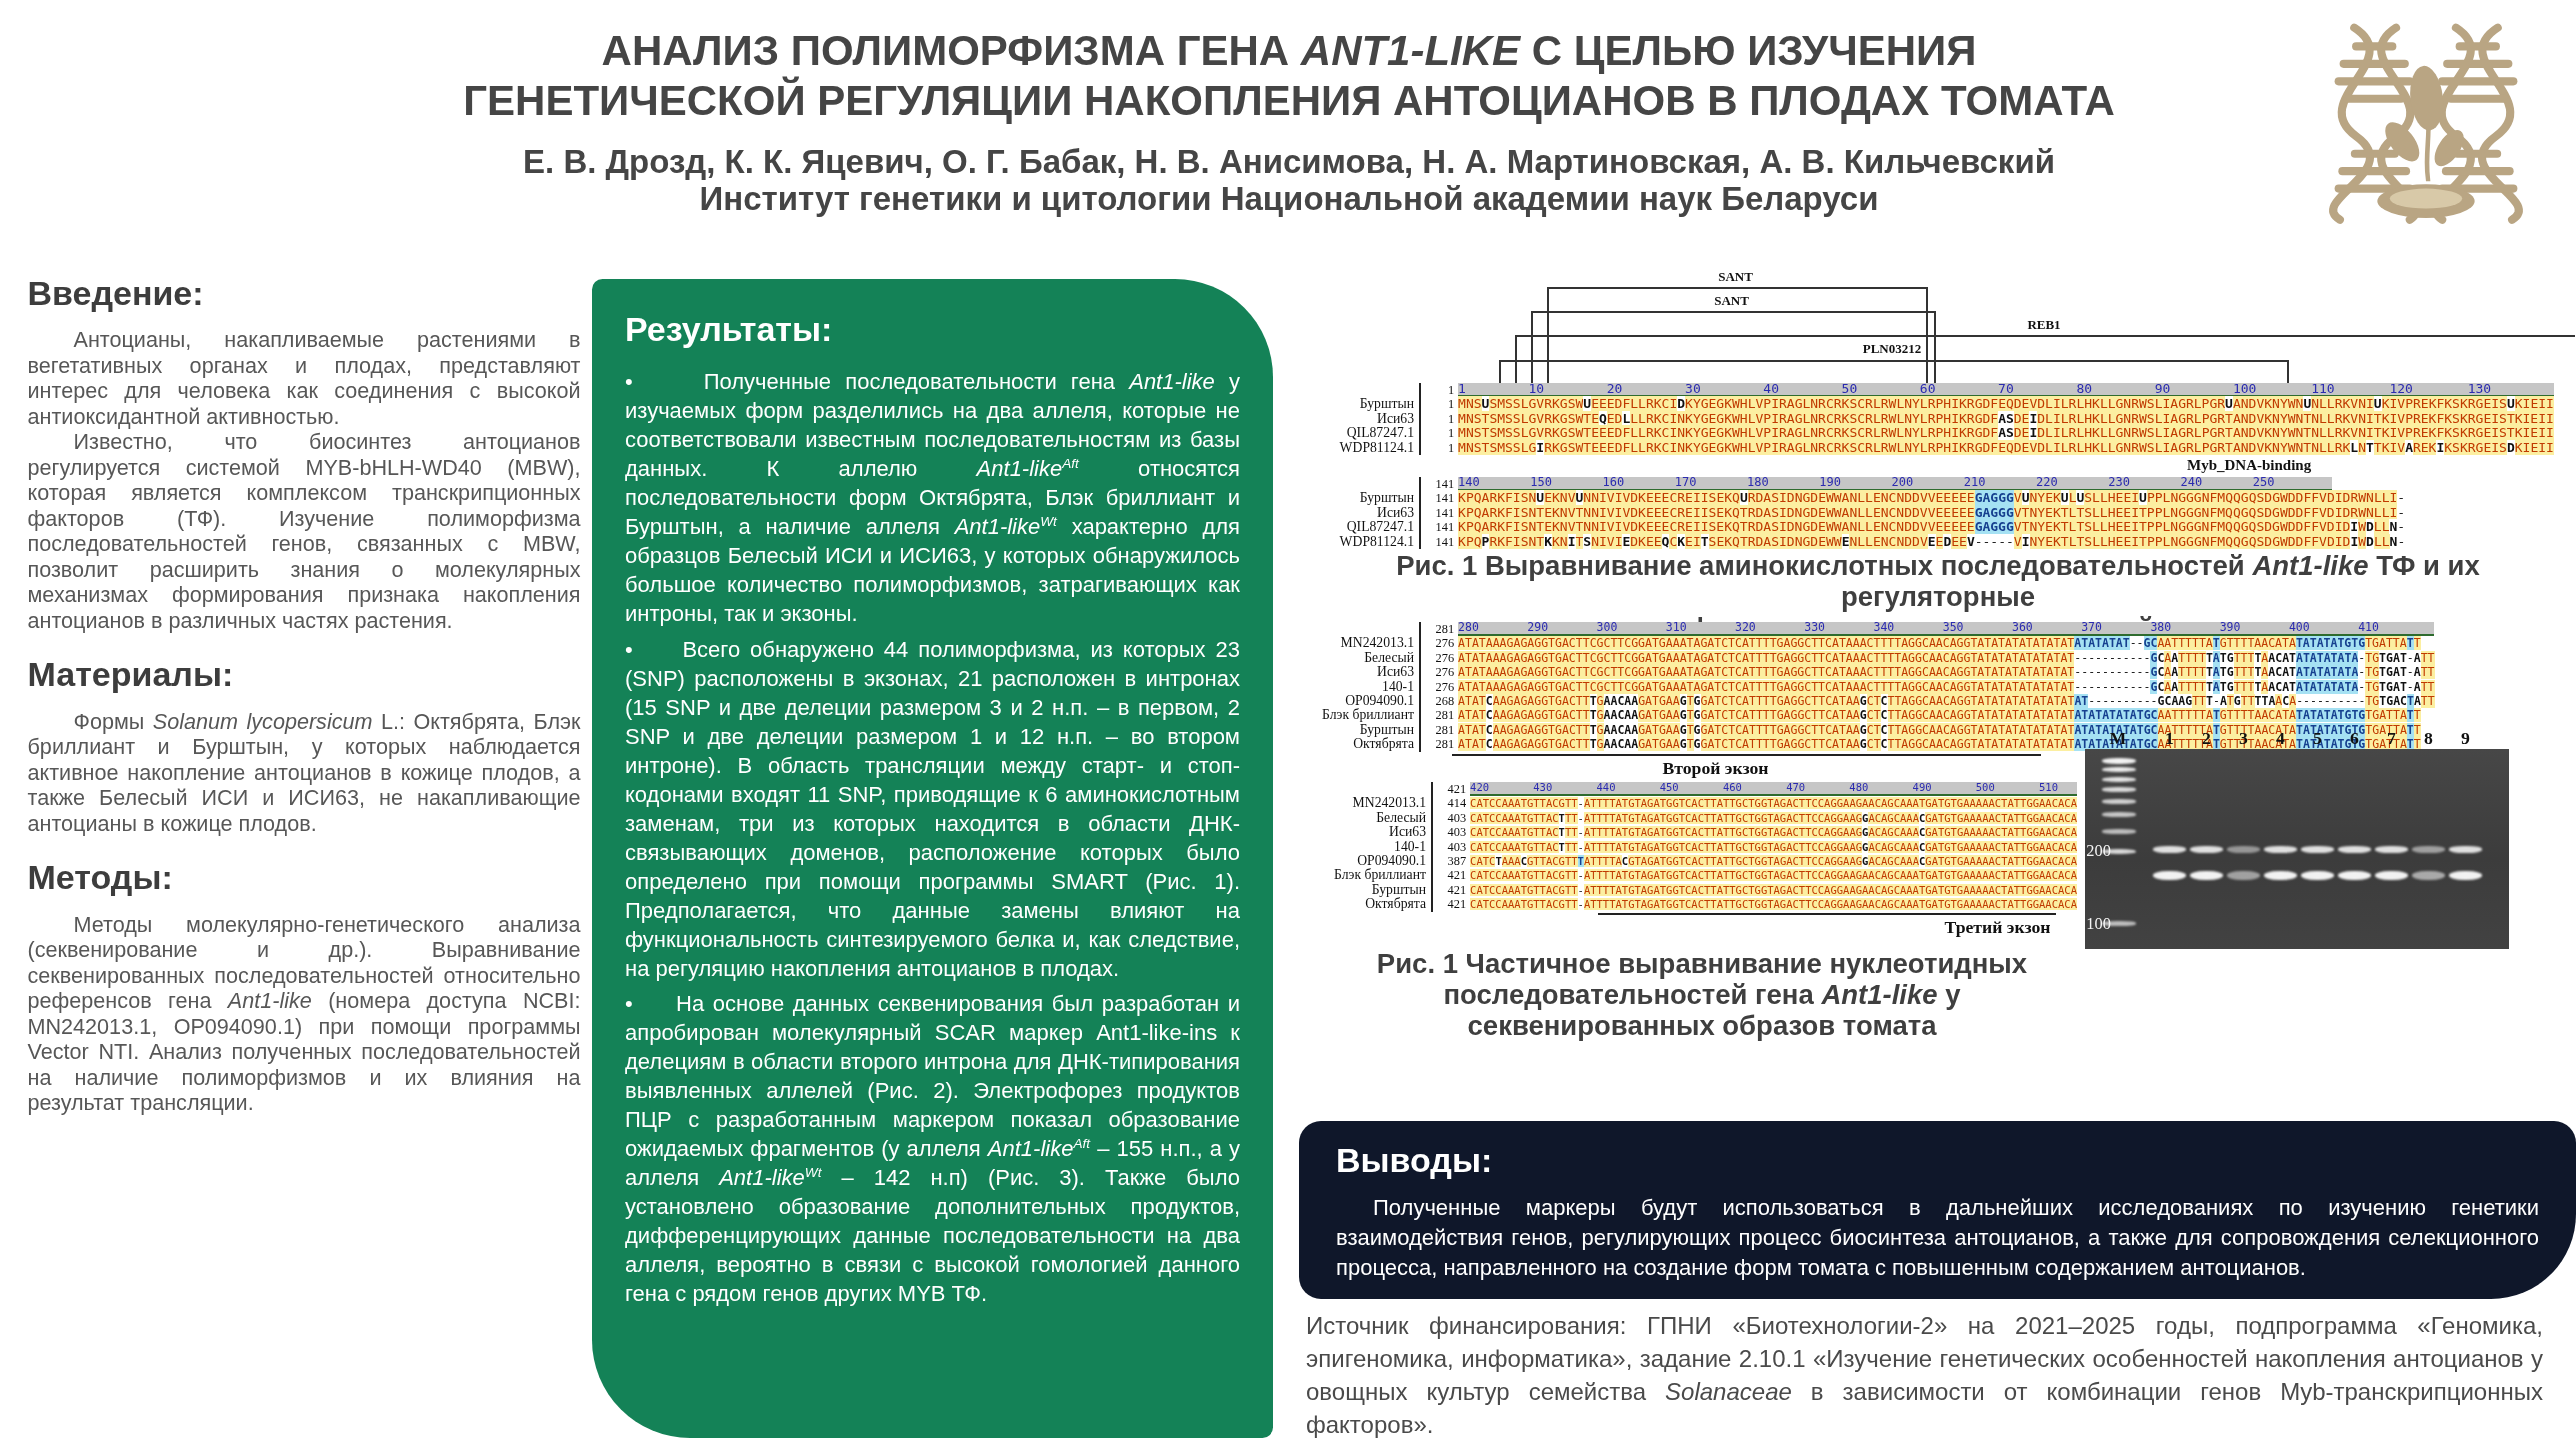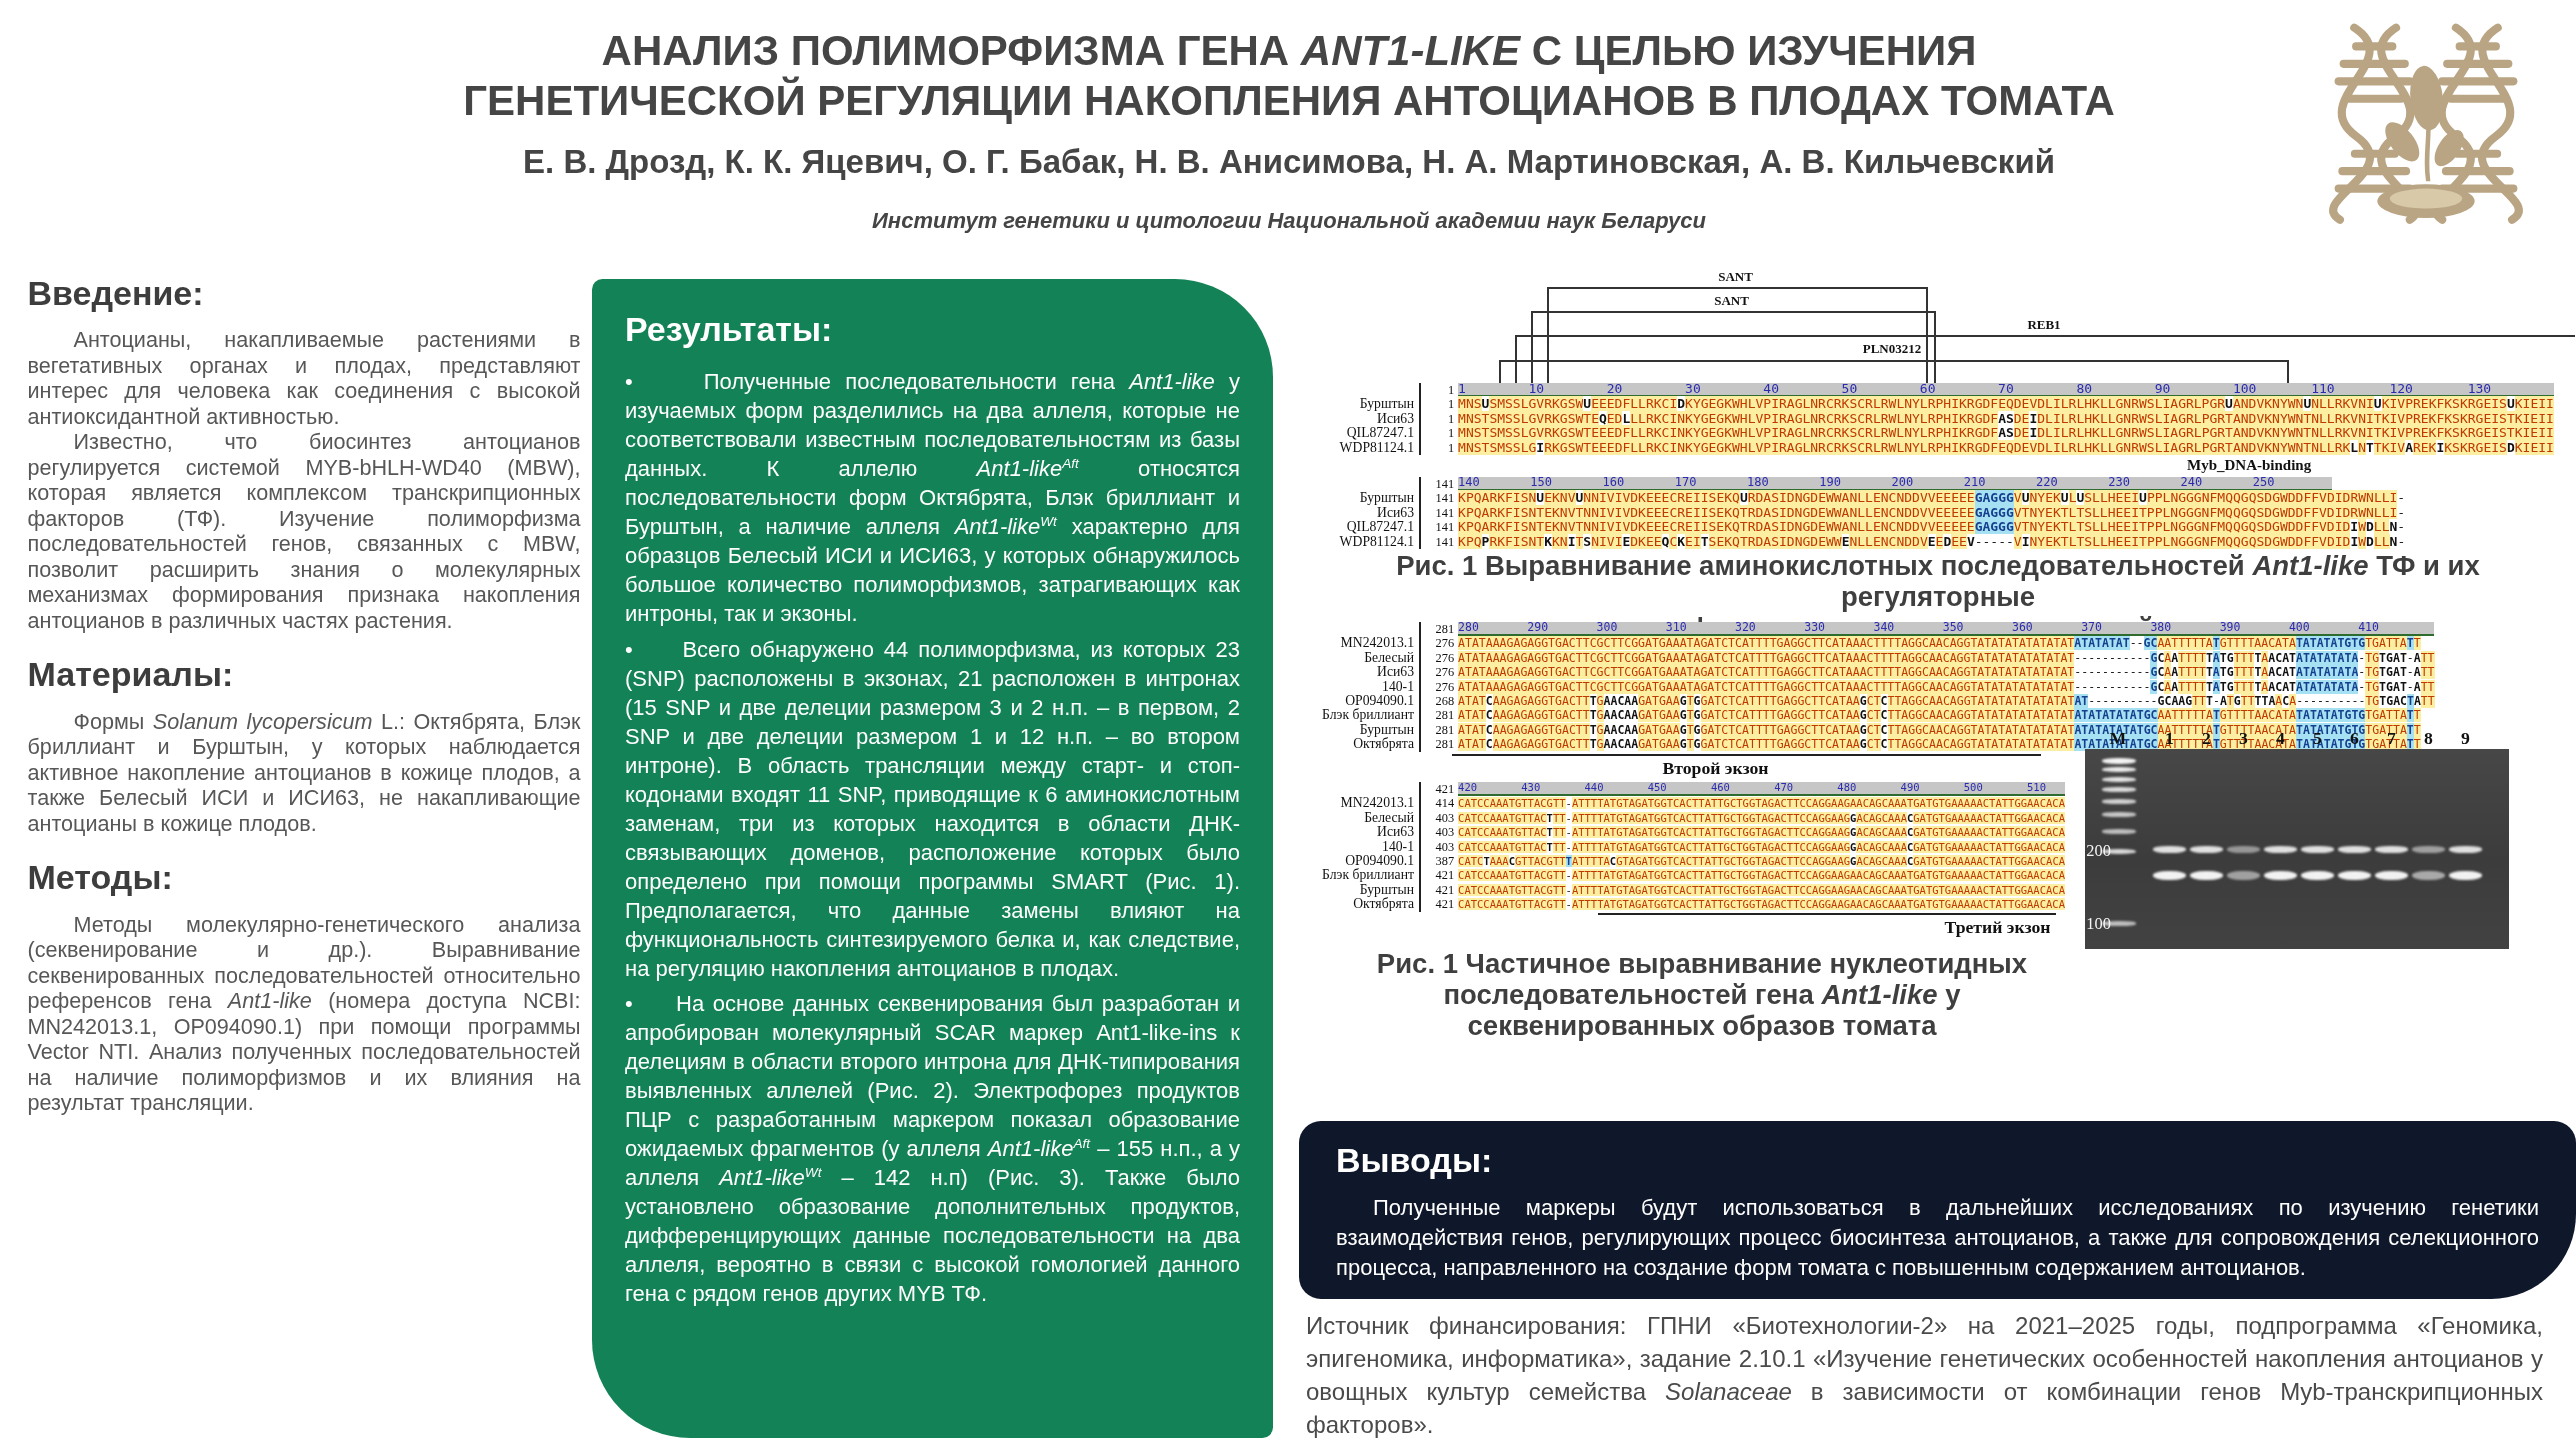--- a/index.html
+++ b/index.html
@@ -3,21 +3,21 @@
 <meta charset="utf-8">
 <style>
   html,body{margin:0;padding:0;background:#ffffff;}
   body{font-family:"Liberation Sans",sans-serif;width:2576px;height:1447px;overflow:hidden;}
   .poster{position:relative;width:2576px;height:1447px;background:#fff;overflow:hidden;}
 
   
   .header{position:absolute;left:340px;top:26px;width:1898px;text-align:center;color:#454545;}
   .title-line{font-size:42px;font-weight:bold;line-height:50px;letter-spacing:0px;}
   .authors{font-size:33px;font-weight:bold;margin-top:17px;line-height:38px;}
-  .affiliation{font-size:22px;font-weight:bold;margin-top:22px;line-height:35px;font-style:italic;}
+  .affiliation{font-size:33px;font-weight:bold;margin-top:0;line-height:35px;}
   .logo{position:absolute;left:2295px;top:11.8px;width:262px;height:216px;}
 
   
   .left-col{position:absolute;left:27.5px;top:274px;width:553px;color:#575757;}
   .left-col h2{font-size:34px;color:#3d3d3d;margin:0 0 14.4px 0;font-weight:bold;}
   .left-col .sect{margin-bottom:22px;}
   .left-col p{font-size:21.6px;line-height:25.5px;text-align:justify;text-indent:46px;margin:0;}
 
   
   .results{position:absolute;left:592px;top:279px;width:681px;height:1159px;
@@ -262,21 +262,21 @@
           <div class="aln-seq" style="font-size: 11.5px;"><span class="m">ATAT</span><span class="x">C</span><span class="m">AAGAGAGGTGACTT</span><span class="x">T</span><span class="m">G</span><span class="x">AACAA</span><span class="m">GATGAA</span><span class="x">G</span><span class="m">T</span><span class="x">G</span><span class="m">GATCTCATTTTGAGGCTTCATAA</span><span class="x">G</span><span class="m">CT</span><span class="x">C</span><span class="m">TTAGGCAACAGGTATATATATATATAT</span><span class="c">ATATATATATGC</span><span class="m">AATTTTTA</span><span class="c">T</span><span class="m">GTTTTAACATA</span><span class="c">TATATATGTG</span><span class="m">TGATTA</span><span class="c">T</span><span class="m">T</span><span class="s">  </span></div>
         </div>
         <div class="aln-row">
           <div class="aln-name">Октябрята</div>
           <div class="aln-num">281</div>
           <div class="aln-seq" style="font-size: 11.5px;"><span class="m">ATAT</span><span class="x">C</span><span class="m">AAGAGAGGTGACTT</span><span class="x">T</span><span class="m">G</span><span class="x">AACAA</span><span class="m">GATGAA</span><span class="x">G</span><span class="m">T</span><span class="x">G</span><span class="m">GATCTCATTTTGAGGCTTCATAA</span><span class="x">G</span><span class="m">CT</span><span class="x">C</span><span class="m">TTAGGCAACAGGTATATATATATATAT</span><span class="c">ATATATATATGC</span><span class="m">AATTTTTA</span><span class="c">T</span><span class="m">GTTTTAACATA</span><span class="c">TATATATGTG</span><span class="m">TGATTA</span><span class="c">T</span><span class="m">T</span><span class="s">  </span></div>
         </div>
       </div>
     <div class="exon-line" style="left:149px;top:132px;width:589px;"></div>
     <div class="exon-label" style="left:216px;top:136px;width:393px;">Второй экзон</div>
-    <div id="fig2-blockB" style="position:absolute;left:0;top:160px;">
+    <div id="fig2-blockB" style="position:absolute;left:12px;top:160px;">
         <div class="aln-row">
           <div class="aln-name"></div>
           <div class="aln-num">421</div>
           <div class="aln-ruler-bar" style="font-size: 10.5px;">420       430       440       450       460       470       480       490       500       510   </div>
         </div>
         <div class="aln-row">
           <div class="aln-name">MN242013.1</div>
           <div class="aln-num">414</div>
           <div class="aln-seq" style="font-size: 10.5px;"><span class="m">CATCCAAATGTTACGTT</span><span class="g">-</span><span class="m">ATTTTATGTAGATGGTCACTTATTGCTGGTAGACTTCCAGGAAGAACAGCAAATGATGTGAAAAACTATTGGAACACA</span></div>
         </div>

